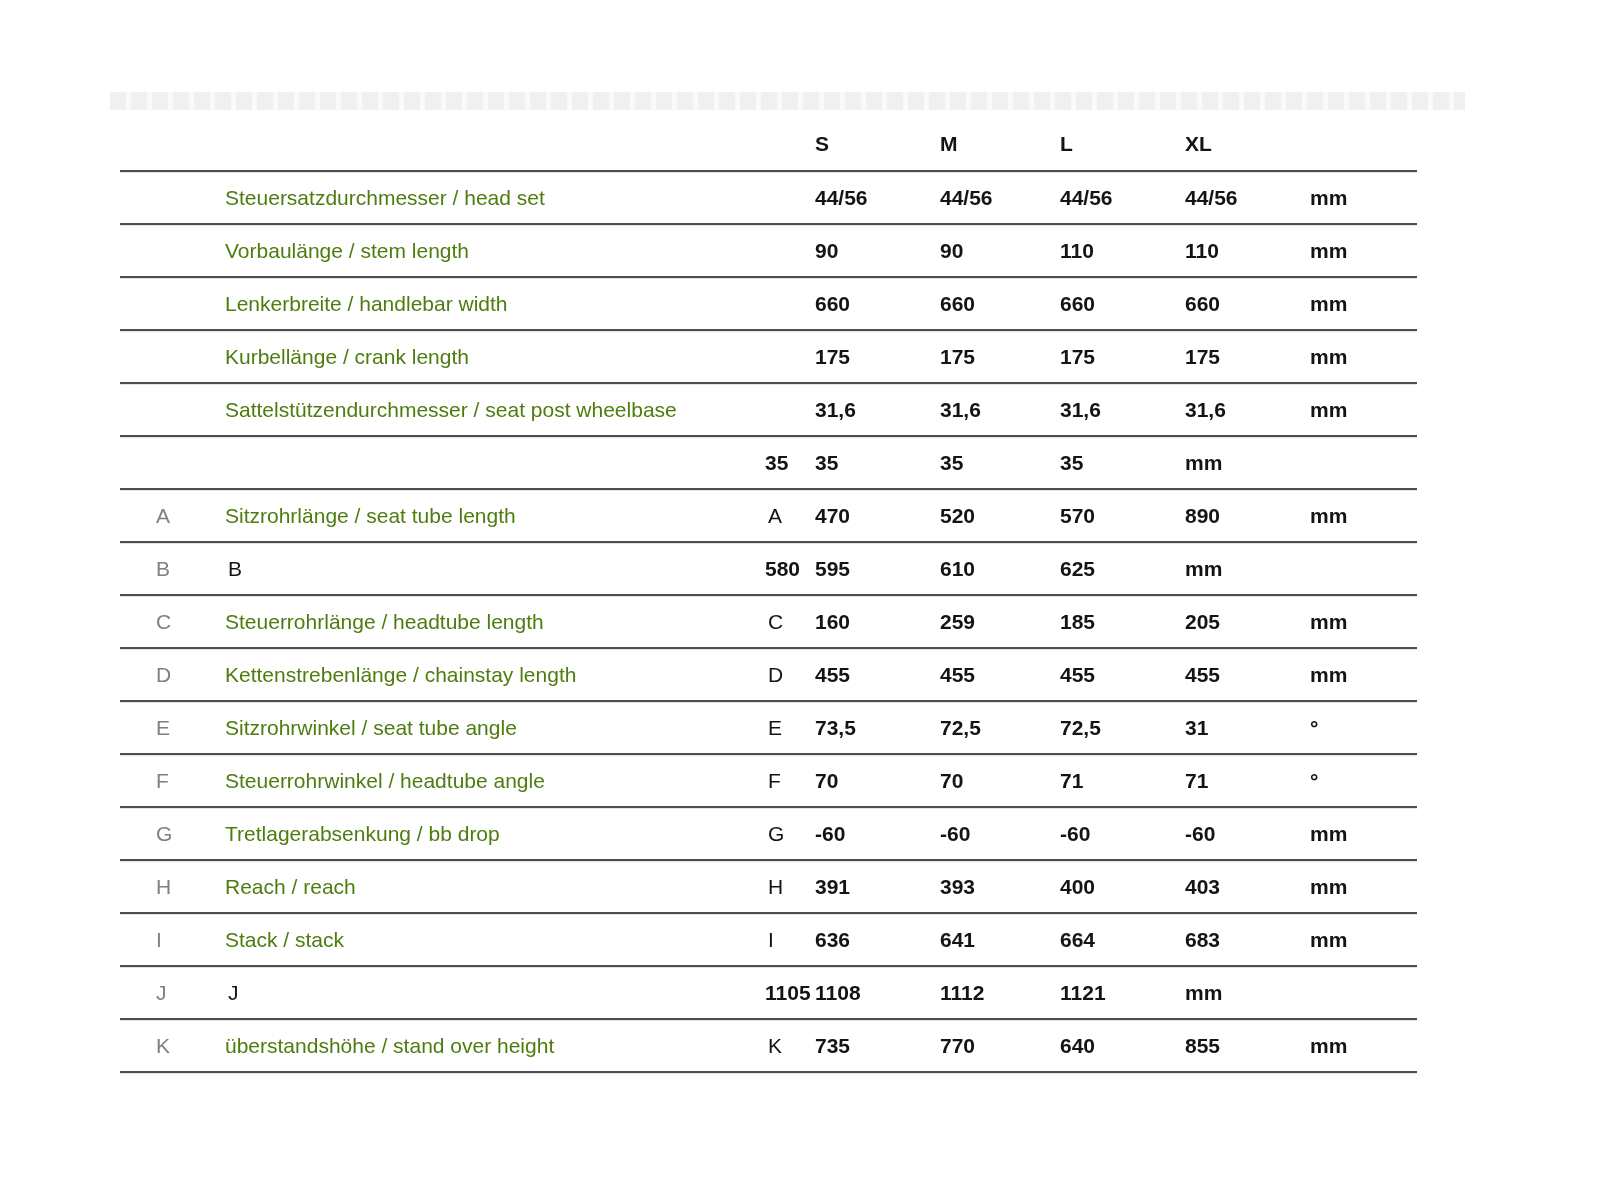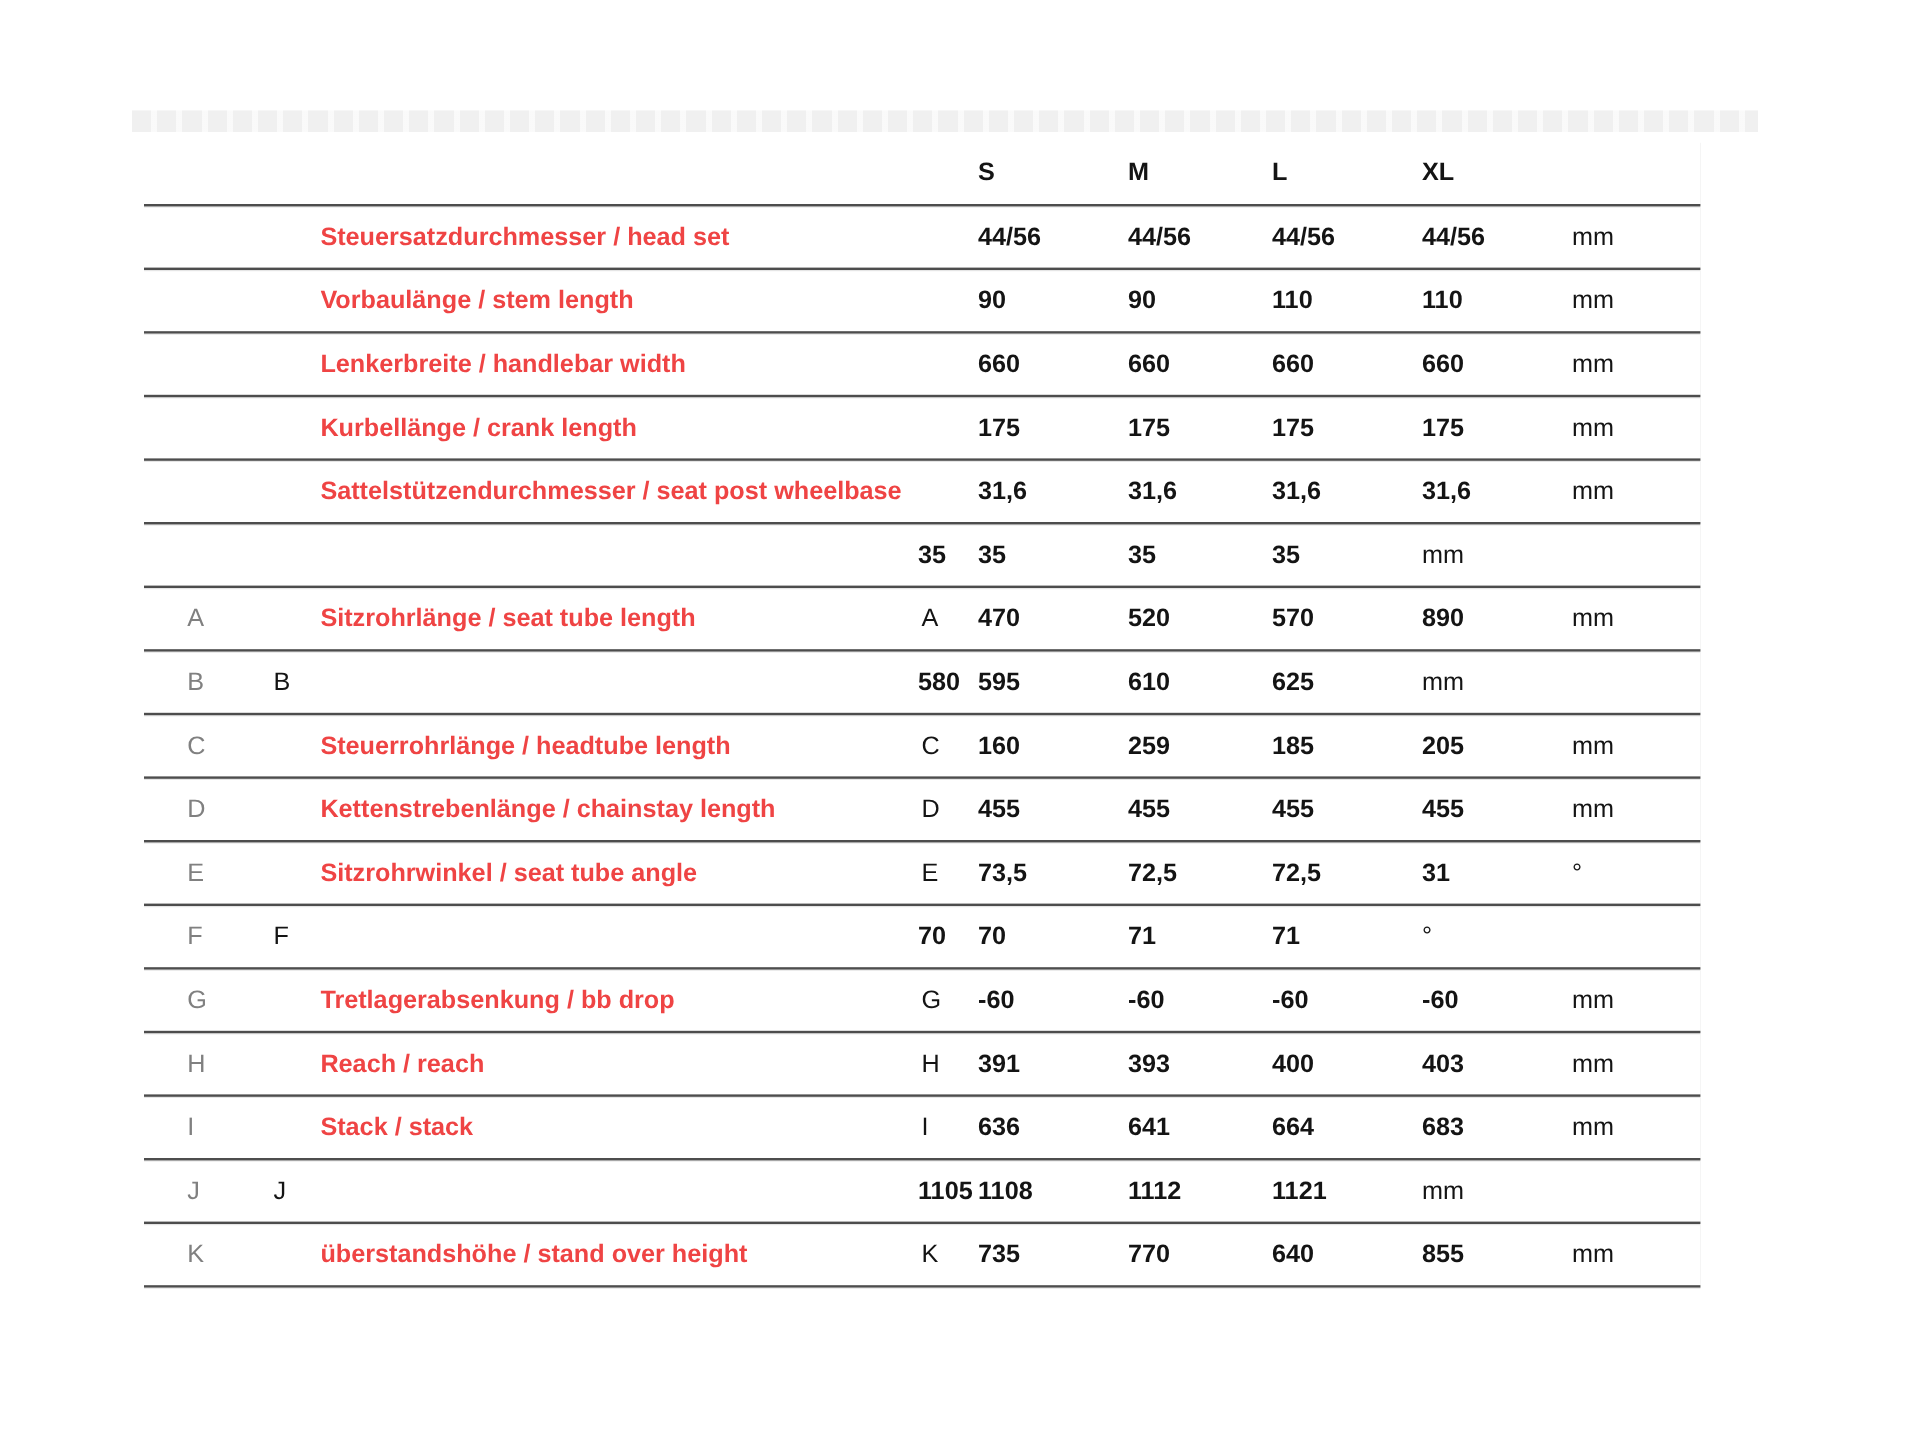--- a/index.html
+++ b/index.html
@@ -52,35 +52,34 @@
     height: 51px;
     font-size: 21px;
   }
   .cell { white-space: nowrap; overflow: hidden; }
   .letter1 {
     padding-left: 36px;
     color: #808080;
     font-weight: normal;
   }
   .name {
-    color: #ef4444;
-    font-weight: bold;
-    margin-left: 42px;
+    color: #4d7c0f;
+    font-weight: normal;
   }
   .letter2 {
     color: #141414;
     font-weight: normal;
     padding-left: 3px;
   }
   .val {
     font-weight: bold;
     color: #141414;
   }
   .unit {
-    font-weight: normal;
+    font-weight: bold;
     color: #141414;
   }
 </style>
 </head>
 <body>
 
 <div class="page">
 
   <div class="top-strip"></div>
 
@@ -212,20 +211,21 @@
     <div class="cell letter2">E</div>
     <div class="cell val">73,5</div>
     <div class="cell val">72,5</div>
     <div class="cell val">72,5</div>
     <div class="cell val">31</div>
     <div class="cell unit">°</div>
   </div>
 
   <div class="grid-row data-row">
     <div class="cell letter1">F</div>
+    <div class="cell name">Steuerrohrwinkel / headtube angle</div>
     <div class="cell letter2">F</div>
     <div class="cell val">70</div>
     <div class="cell val">70</div>
     <div class="cell val">71</div>
     <div class="cell val">71</div>
     <div class="cell unit">°</div>
   </div>
 
   <div class="grid-row data-row">
     <div class="cell letter1">G</div>

